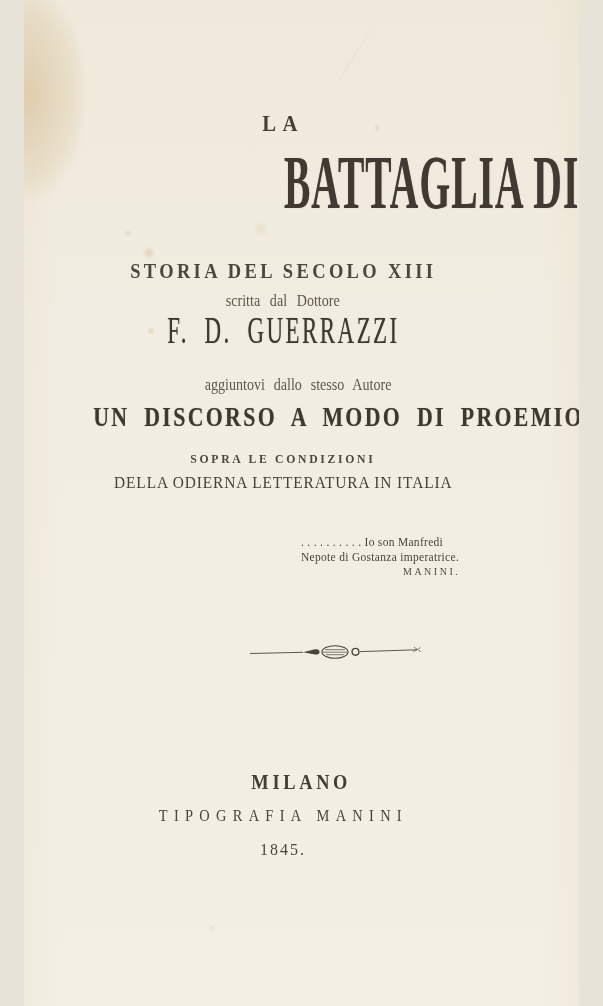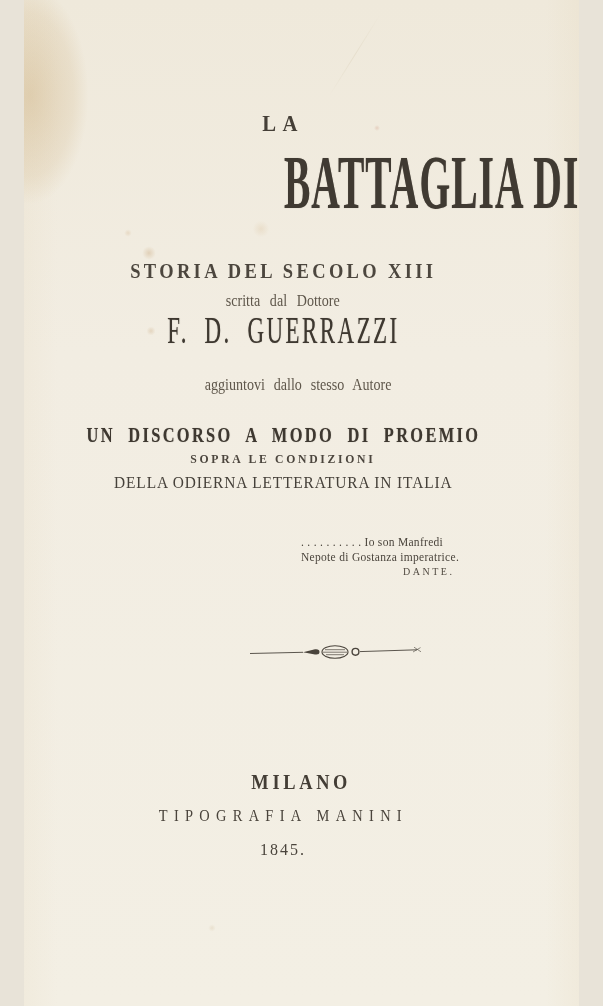--- a/index.html
+++ b/index.html
@@ -54,21 +54,21 @@
   .byline-intro { top: 293px; font-size: 16px; word-spacing: 7px; color: #5f574b; }
   .byline-intro .fit { transform: scaleX(0.88); }
 
   .author       { top: 312px; font-size: 37px; font-weight: normal; letter-spacing: 4px; word-spacing: 12px; color: #3e3830;
                   text-shadow: 0 0 1px rgba(62,56,48,0.5); }
   .author .fit  { transform: scaleX(0.62); }
 
   .addendum-intro { top: 377px; font-size: 16px; word-spacing: 6px; color: #5f574b; padding-left: 31px; }
   .addendum-intro .fit { transform: scaleX(0.88); }
 
-  .addendum-title { top: 425px; font-size: 21px; font-weight: bold; letter-spacing: 3px; word-spacing: 9px; color: #3e3830;
+  .addendum-title { top: 403px; font-size: 28px; font-weight: bold; letter-spacing: 3px; word-spacing: 9px; color: #3e3830;
                     text-shadow: 0 0 1px rgba(62,56,48,0.45); }
   .addendum-title .fit { transform: scaleX(0.78); }
 
   .addendum-sub1 { top: 452px; font-size: 13px; font-weight: bold; letter-spacing: 3px; color: #4c463e; }
   .addendum-sub1 .fit { transform: scaleX(0.9); }
 
   .addendum-sub2 { top: 474px; font-size: 17.5px; letter-spacing: 1px; color: #46413a; }
   .addendum-sub2 .fit { transform: scaleX(0.88); }
 
   .epigraph {
@@ -134,21 +134,21 @@
     <span class="fit">SOPRA LE CONDIZIONI</span>
   </div>
 
   <div class="line addendum-sub2">
     <span class="fit">DELLA ODIERNA LETTERATURA IN ITALIA</span>
   </div>
 
   <div class="epigraph">
     <div>. . . . . . . . . .  Io son Manfredi</div>
     <div>Nepote di Gostanza imperatrice.</div>
-    <div class="attribution">DANTE.</div>
+    <div class="attribution">MANINI.</div>
   </div>
 
   <svg class="ornament" viewBox="0 0 176 18" xmlns="http://www.w3.org/2000/svg">
     <line x1="1" y1="10.5" x2="54" y2="9.3" stroke="#4a443c" stroke-width="0.9"></line>
     <path d="M54 9.3 L66 6.3 Q70.5 5.8 70.5 9 Q70.5 12 66 11.4 Z" fill="#4a443c"></path>
     <ellipse cx="86" cy="9" rx="13" ry="6.2" fill="none" stroke="#4a443c" stroke-width="1.1"></ellipse>
     <path d="M76 6.7 h20 M74 9.2 h24 M77 11.7 h18" stroke="#4a443c" stroke-width="0.7" fill="none"></path>
     <circle cx="106.5" cy="8.8" r="3.4" fill="none" stroke="#4a443c" stroke-width="1.4"></circle>
     <line x1="111" y1="8.6" x2="168" y2="6.8" stroke="#4a443c" stroke-width="0.9"></line>
     <path d="M165 4.2 l7 4.6 M171.5 4.6 l-7.5 4.4" stroke="#4a443c" stroke-width="0.6" fill="none"></path>

